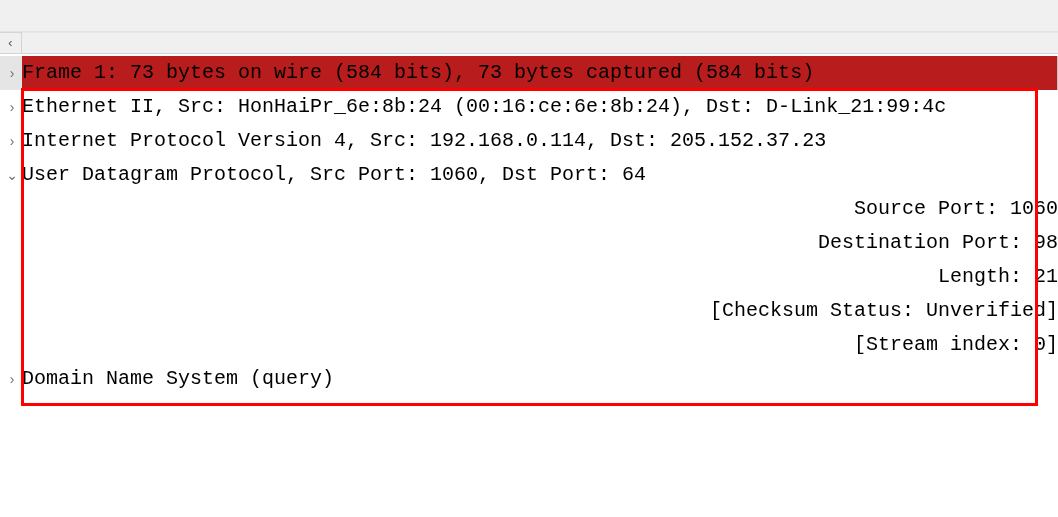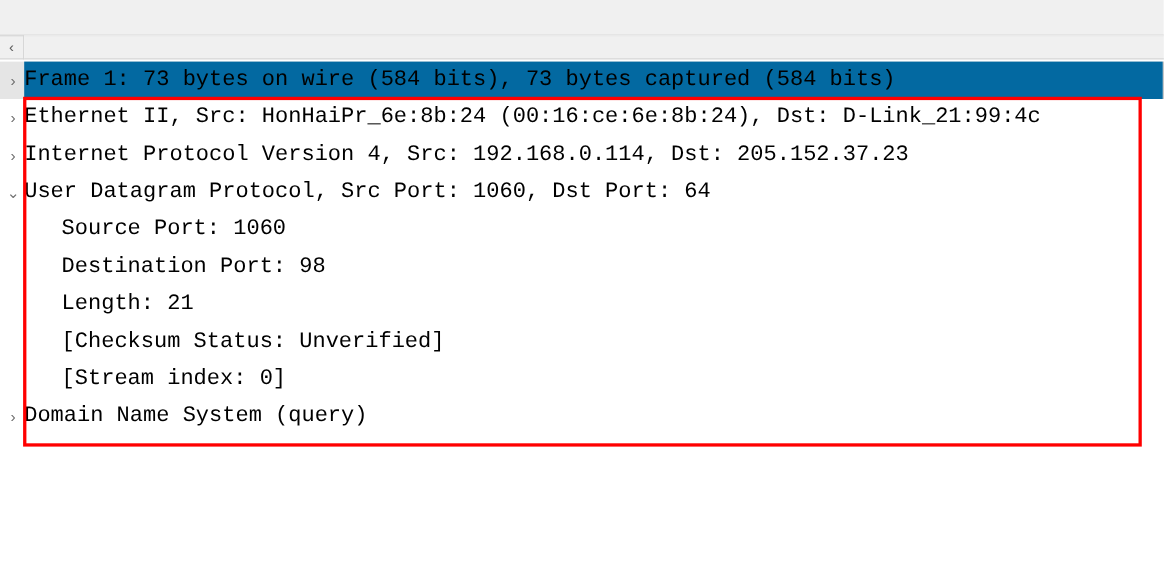--- a/index.html
+++ b/index.html
@@ -44,33 +44,33 @@
     align-items: center;
     height: 34px;
     padding-left: 2px;
     white-space: pre;
     line-height: 34px;
   }
   .row-0 {
     background: #e5e5e5;
     border-right: 1px solid #c0c0c0;
   }
-  .row-0 .label { background: #0369a1; }
+  .row-0 .label { background: #b91c1c; }
   .expander {
     width: 20px;
     text-align: center;
     color: #707070;
     font-family: Arial, sans-serif;
     font-size: 14px;
     user-select: none;
     flex-shrink: 0;
   }
   .label { flex: 1; }
   .child .expander { visibility: hidden; }
-  .child .label { padding-left: 34px; }
+  .child .label { padding-left: 34px; text-align: right; }
   .highlight-box {
     position: absolute;
     top: 88px;
     left: 21px;
     width: 1017px;
     height: 318px;
     border: 3px solid #ff0000;
     pointer-events: none;
   }
 </style>

